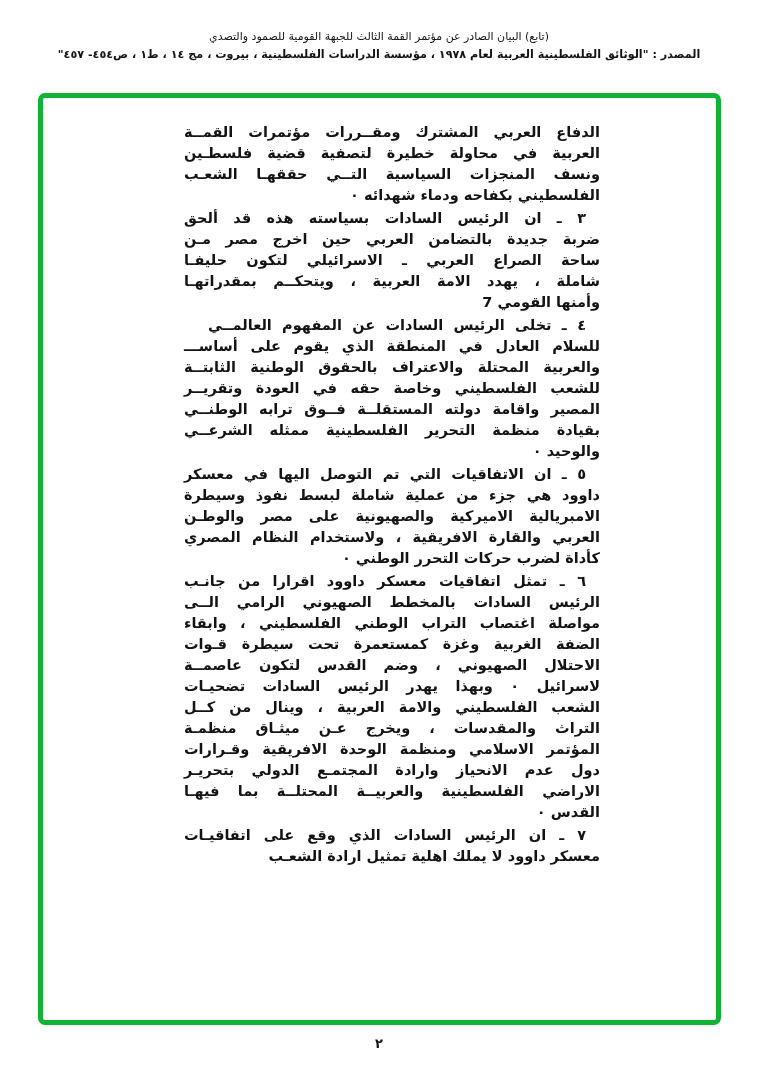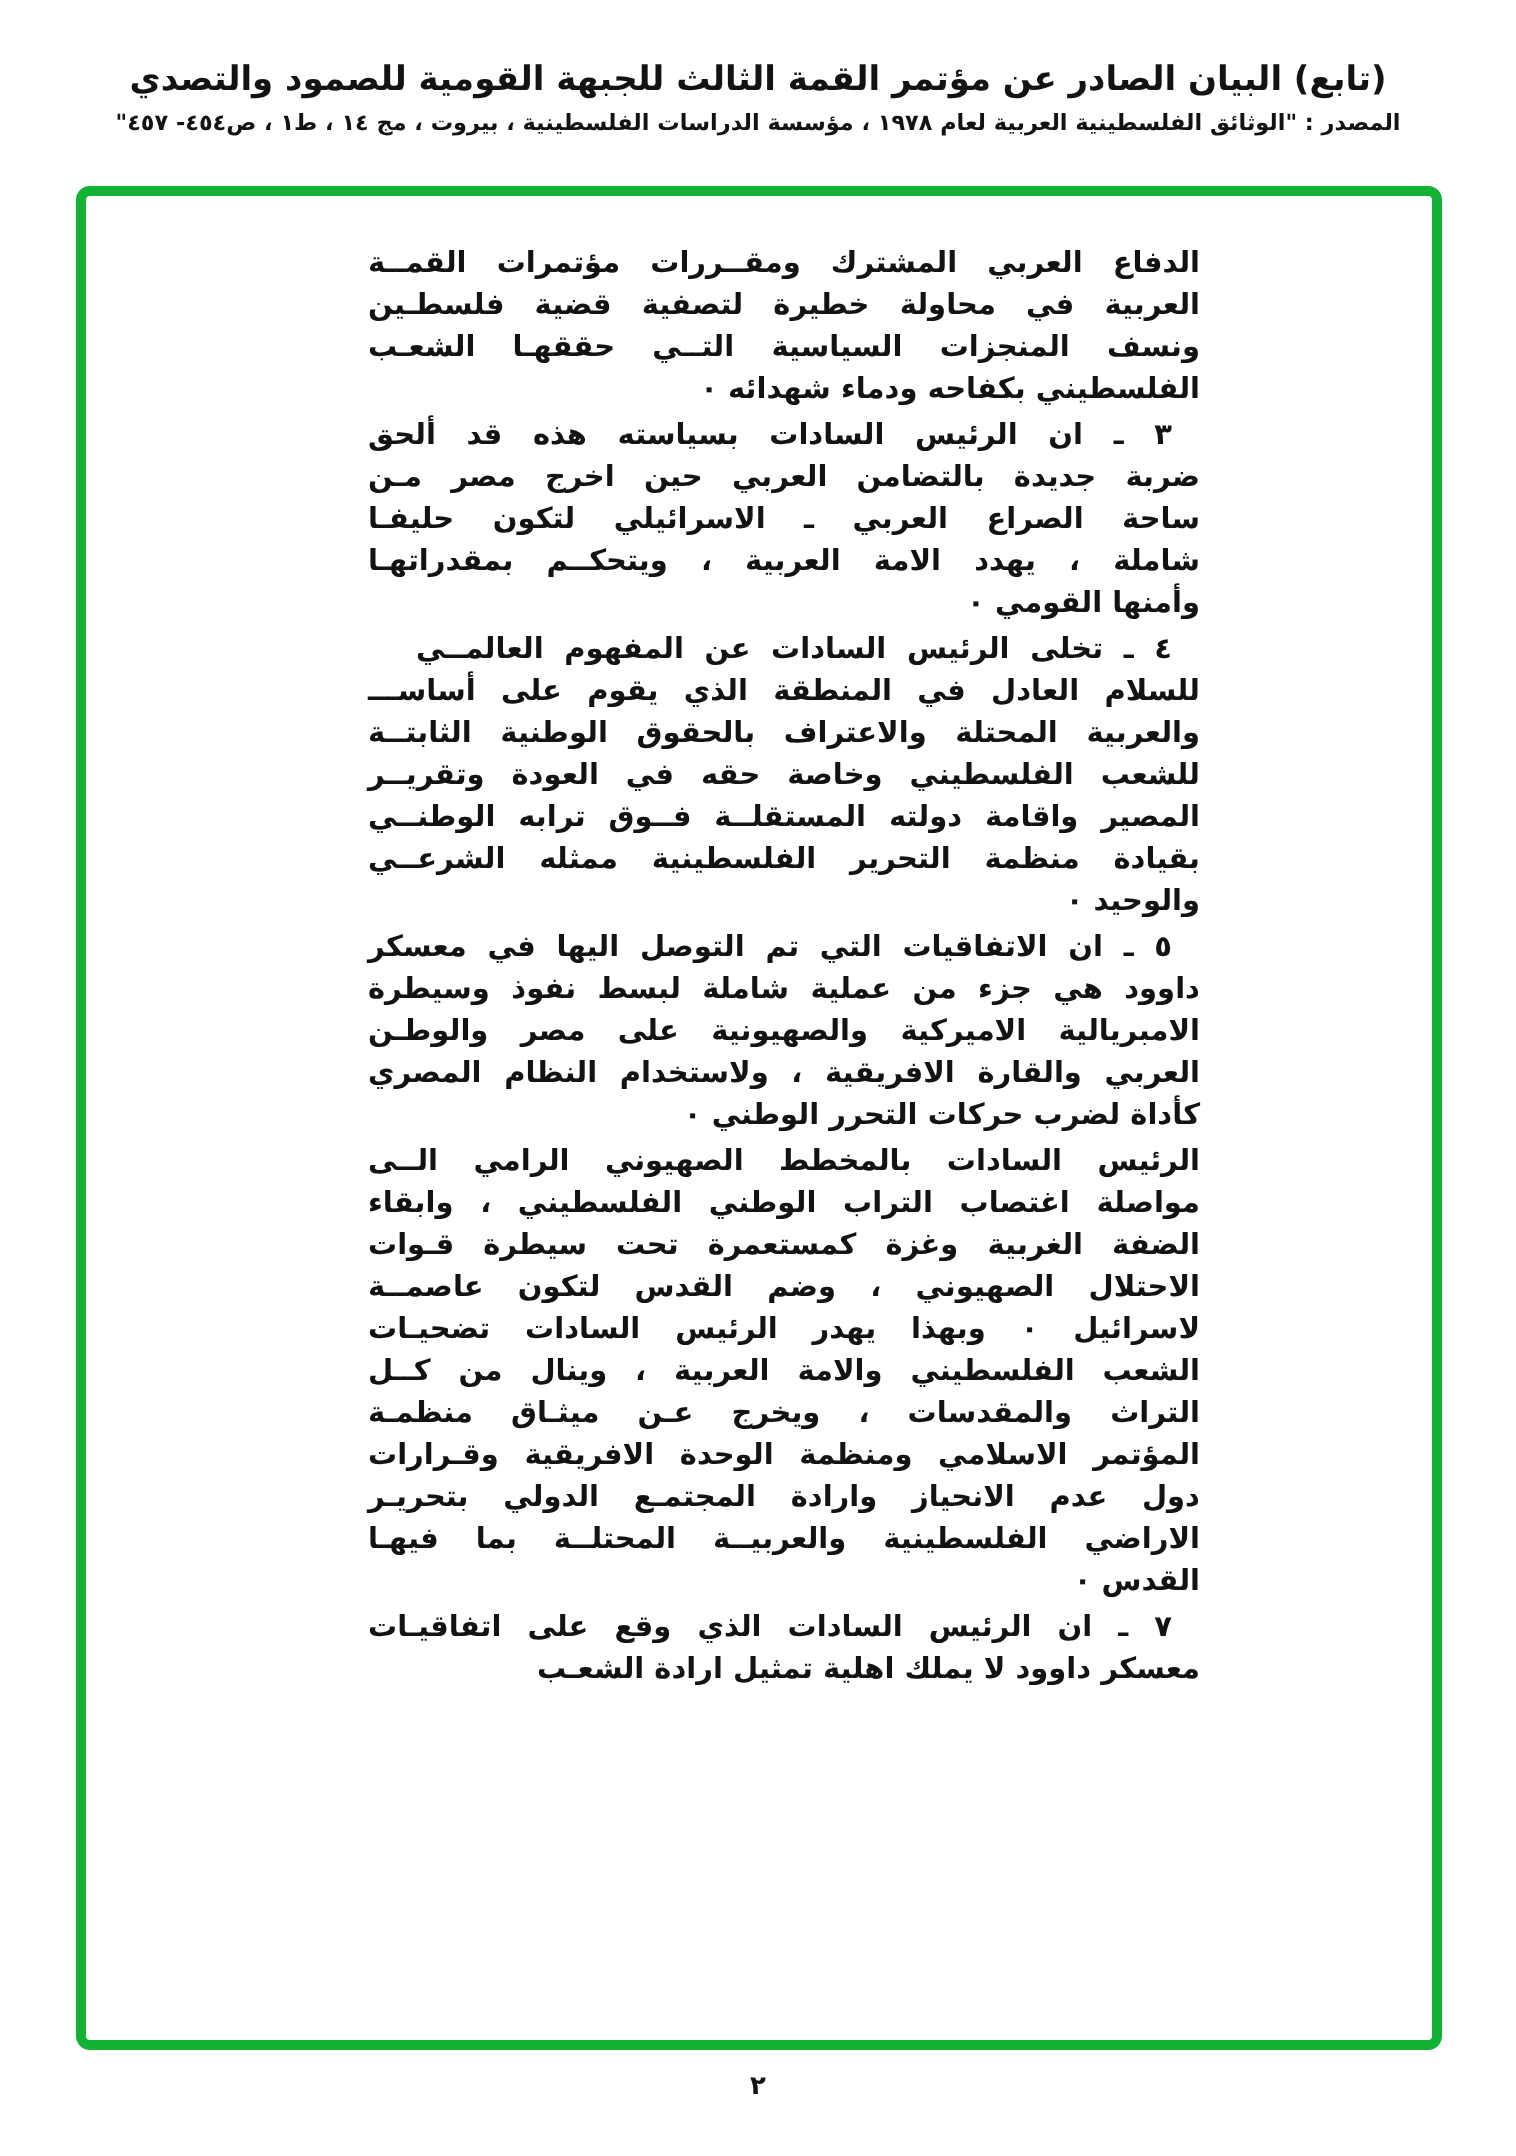--- a/index.html
+++ b/index.html
@@ -11,22 +11,22 @@
     color:#131313;
     overflow:hidden;
   }
   .header{
     position:absolute;
     top:30px;left:0;right:0;
     direction:rtl;
     text-align:center;
   }
   .header-title{
-    font-size:17px;
-    font-weight:bold;
+    font-size:11px;
+    font-weight:normal;
     letter-spacing:-0.2px;
   }
   .header-source{
     margin-top:5px;
     font-size:11.2px;
     font-weight:bold;
     letter-spacing:-0.2px;
   }
   .content-frame{
     position:absolute;
@@ -92,21 +92,21 @@
       <span class="line" style="display: block;">العربية في محاولة خطيرة لتصفية قضية فلسطـين</span>
       <span class="line" style="display: block;">ونسف المنجزات السياسية التــي حققهـا الشعـب</span>
       <span class="line end" style="display: block;">الفلسطيني بكفاحه ودماء شهدائه ٠</span>
     </p>
 
     <p class="paragraph">
       <span class="line first" style="display: block;">٣ ـ ان الرئيس السادات بسياسته هذه قد ألحق</span>
       <span class="line" style="display: block;">ضربة جديدة بالتضامن العربي حين اخرج مصر مـن</span>
       <span class="line" style="display: block;">ساحة الصراع العربي ـ الاسرائيلي لتكون حليفـا</span>
       <span class="line" style="display: block;">شاملة ، يهدد الامة العربية ، ويتحكــم بمقدراتهـا</span>
-      <span class="line end" style="display: block;">وأمنها القومي ٠</span>
+      <span class="line end" style="display: block;">وأمنها القومي 7</span>
     </p>
 
     <p class="paragraph">
       <span class="line first" style="display: block; margin-left: 24px;">٤ ـ تخلى الرئيس السادات عن المفهوم العالمــي</span>
       <span class="line" style="display: block;">للسلام العادل في المنطقة الذي يقوم على أساســـ</span>
       <span class="line" style="display: block;">والعربية المحتلة والاعتراف بالحقوق الوطنية الثابتــة</span>
       <span class="line" style="display: block;">للشعب الفلسطيني وخاصة حقه في العودة وتقريــر</span>
       <span class="line" style="display: block;">المصير واقامة دولته المستقلــة فــوق ترابه الوطنــي</span>
       <span class="line" style="display: block;">بقيادة منظمة التحرير الفلسطينية ممثله الشرعــي</span>
       <span class="line end" style="display: block;">والوحيد ٠</span>
@@ -114,20 +114,21 @@
 
     <p class="paragraph">
       <span class="line first" style="display: block;">٥ ـ ان الاتفاقيات التي تم التوصل اليها في معسكر</span>
       <span class="line" style="display: block;">داوود هي جزء من عملية شاملة لبسط نفوذ وسيطرة</span>
       <span class="line" style="display: block;">الامبريالية الاميركية والصهيونية على مصر والوطـن</span>
       <span class="line" style="display: block;">العربي والقارة الافريقية ، ولاستخدام النظام المصري</span>
       <span class="line end" style="display: block;">كأداة لضرب حركات التحرر الوطني ٠</span>
     </p>
 
     <p class="paragraph">
+      <span class="line first" style="display: block;">٦ ـ تمثل اتفاقيات معسكر داوود اقرارا من جانـب</span>
       <span class="line" style="display: block;">الرئيس السادات بالمخطط الصهيوني الرامي الــى</span>
       <span class="line" style="display: block;">مواصلة اغتصاب التراب الوطني الفلسطيني ، وابقاء</span>
       <span class="line" style="display: block;">الضفة الغربية وغزة كمستعمرة تحت سيطرة قـوات</span>
       <span class="line" style="display: block;">الاحتلال الصهيوني ، وضم القدس لتكون عاصمــة</span>
       <span class="line" style="display: block;">لاسرائيل ٠ وبهذا يهدر الرئيس السادات تضحيـات</span>
       <span class="line" style="display: block;">الشعب الفلسطيني والامة العربية ، وينال من كــل</span>
       <span class="line" style="display: block;">التراث والمقدسات ، ويخرج عـن ميثـاق منظمـة</span>
       <span class="line" style="display: block;">المؤتمر الاسلامي ومنظمة الوحدة الافريقية وقـرارات</span>
       <span class="line" style="display: block;">دول عدم الانحياز وارادة المجتمـع الدولي بتحريـر</span>
       <span class="line" style="display: block;">الاراضي الفلسطينية والعربيــة المحتلــة بما فيهـا</span>

